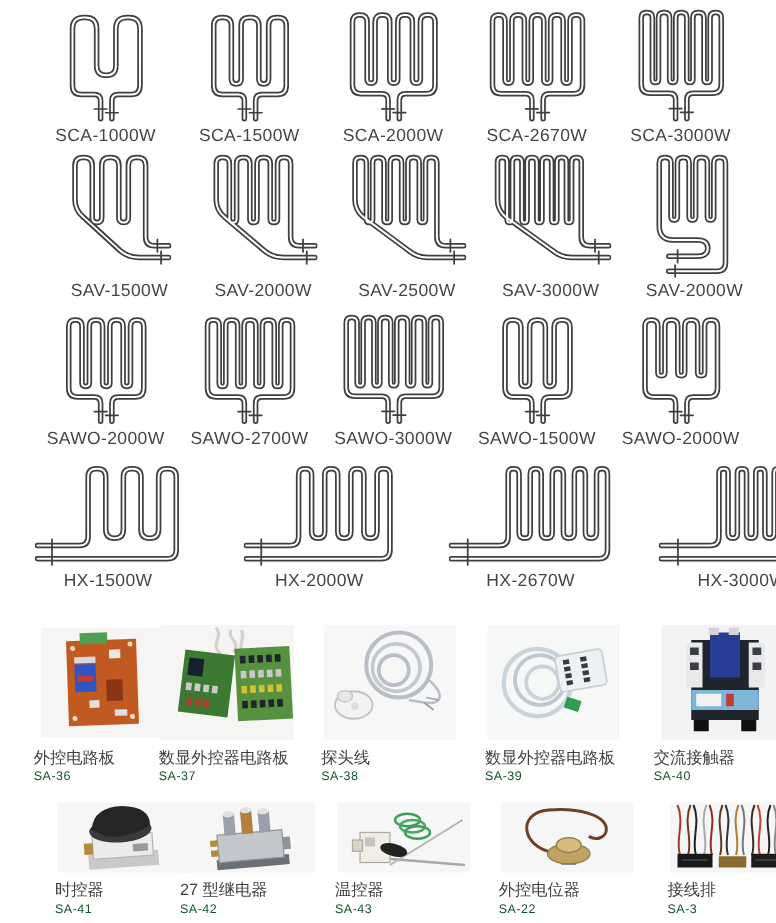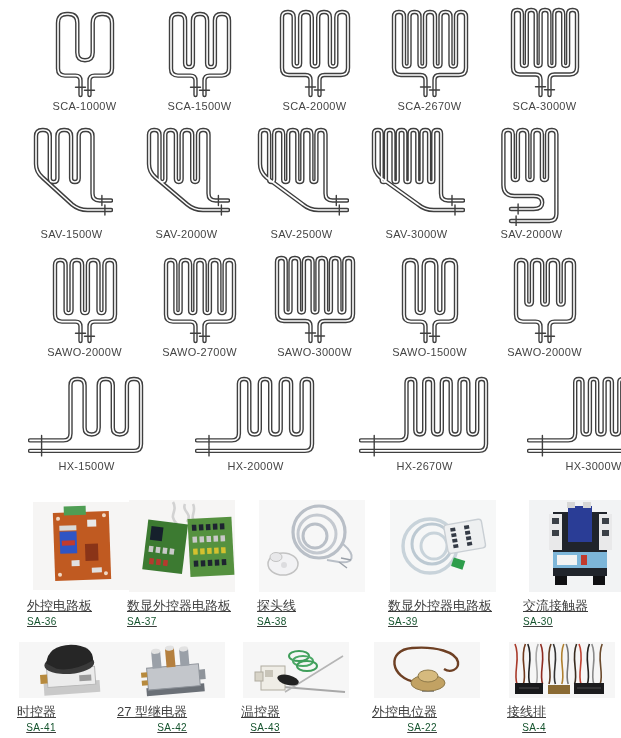--- a/index.html
+++ b/index.html
@@ -6,34 +6,34 @@
   .page{
     position:relative;
     width:621px;height:738px;
     background:#ffffff;
     overflow:hidden;
     font-family:"Liberation Sans","DejaVu Sans",sans-serif;
     color:#3d3d3d;
   }
   .heater-row{display:grid;box-sizing:border-box;}
   .row-sca{grid-template-columns:repeat(5,115px);padding:6px 0 0 27px;height:112px;}
-  .row-sav{grid-template-columns:repeat(5,115px);padding:6px 0 0 14px;height:128px;text-align:right;}
+  .row-sav{grid-template-columns:repeat(5,115px);padding:6px 0 0 38px;height:128px;text-align:right;}
   .row-sawo{grid-template-columns:repeat(5,115px);padding:8px 4px 0 27px;height:118px;}
   .row-hx{grid-template-columns:repeat(4,153px);padding:12px 0 0 10px;height:114px;gap:16px;}
   .heater-cell{display:flex;flex-direction:column;align-items:center;justify-content:flex-end;}
   .model-label{
-    font-size:11px;letter-spacing:.3px;color:#454545;margin-top:2px;
+    font-size:14px;letter-spacing:.3px;color:#454545;margin-top:2px;
     white-space:nowrap;
   }
   .parts-row{display:grid;box-sizing:border-box;}
   .parts-row-a{grid-template-columns:100px 130px 131px 135px 97px;padding-left:27px;margin-top:26px;height:140px;}
-  .parts-row-b{grid-template-columns:100px 124px 131px 135px 97px;padding-left:17px;margin-top:2px;height:96px;text-align:right;}
+  .parts-row-b{grid-template-columns:100px 124px 131px 135px 97px;padding-left:44px;margin-top:2px;height:96px;}
   .part-cell{display:flex;flex-direction:column;align-items:flex-start;}
   .part-photo{display:flex;align-items:flex-end;justify-content:flex-start;}
-  .part-label{margin-top:4px;line-height:1.3;text-decoration:underline;}
+  .part-label{margin-top:4px;line-height:1.3;}
   .part-name{font-size:13px;color:#3f3f3f;}
   .part-code{font-size:10px;color:#14532d;letter-spacing:.4px;}
   svg{display:block;}
 </style>
 </head>
 <body>
 
 <div class="page">
   <div id="heater-rows">
       <div class="heater-row row-sca">
@@ -335,21 +335,21 @@
               <rect x="60" y="4" width="8" height="6" fill="#d6d6d6"></rect>
    <rect x="30" y="54" width="54" height="16" fill="#7db6d9"></rect>
    <rect x="34" y="57" width="20" height="10" fill="#f2f2f2"></rect>
    <rect x="58" y="57" width="6" height="10" fill="#c23b2e"></rect>
    <rect x="32" y="78" width="12" height="9" fill="#101012"></rect>
               <rect x="70" y="78" width="12" height="9" fill="#101012"></rect>
             </svg>
           </div>
           <div class="part-label">
             <div class="part-name">交流接触器</div>
-            <div class="part-code">SA-30</div>
+            <div class="part-code">SA-40</div>
           </div>
         </div>
       </div>
       <div class="parts-row parts-row-b">
         <div class="part-cell">
           <div class="part-photo">
             <svg width="110" height="60" viewBox="0 0 110 60">
               <rect x="2" y="2" width="106" height="56" fill="#f6f6f6"></rect>
    <g transform="rotate(-4 52 34)">
      <rect x="26" y="42" width="56" height="12" fill="#c9c9c9"></rect>
@@ -444,18 +444,18 @@
               <path d="M 86.8 44 C 82.8 32 90.8 18 84.8 4" stroke="#8a8a8a" stroke-width="1.6" fill="none"></path>
               <path d="M 93.2 44 C 97.2 32 89.2 18 95.2 4" stroke="#6b4a2c" stroke-width="1.6" fill="none"></path>
    <rect x="8" y="43" width="28" height="11" fill="#18191b"></rect>
    <rect x="41" y="45" width="22" height="9" fill="#8a6a33"></rect>
    <rect x="67" y="43" width="30" height="11" fill="#1c1c1e"></rect>
    <path d="M12 48 h20 M70 48 h24" stroke="#3a3a3c" stroke-width="1.5"></path>
             </svg>
           </div>
           <div class="part-label">
             <div class="part-name">接线排</div>
-            <div class="part-code">SA-4</div>
+            <div class="part-code">SA-3</div>
           </div>
         </div>
       </div>
     </div>
 </div>
 
 </body></html>

